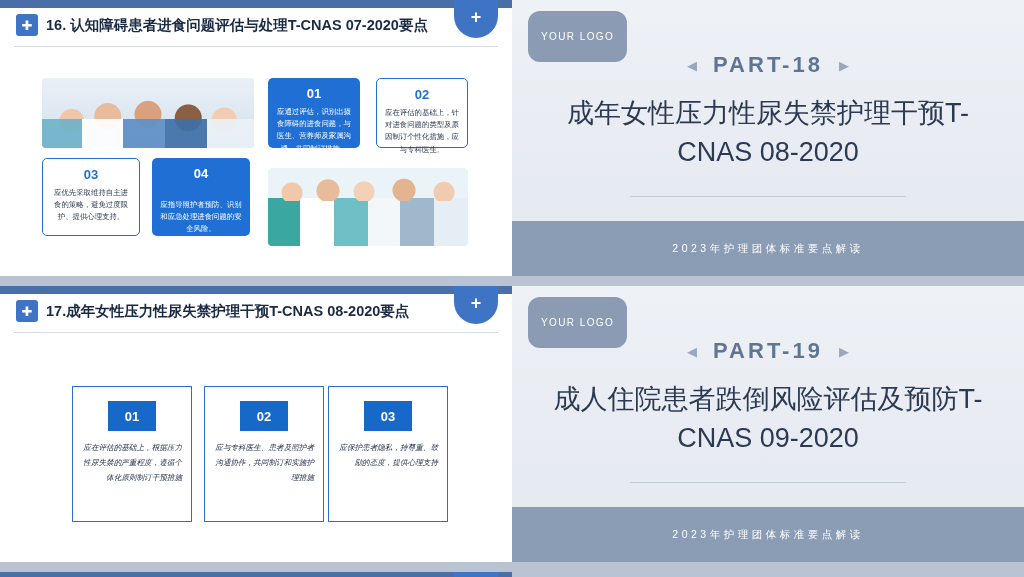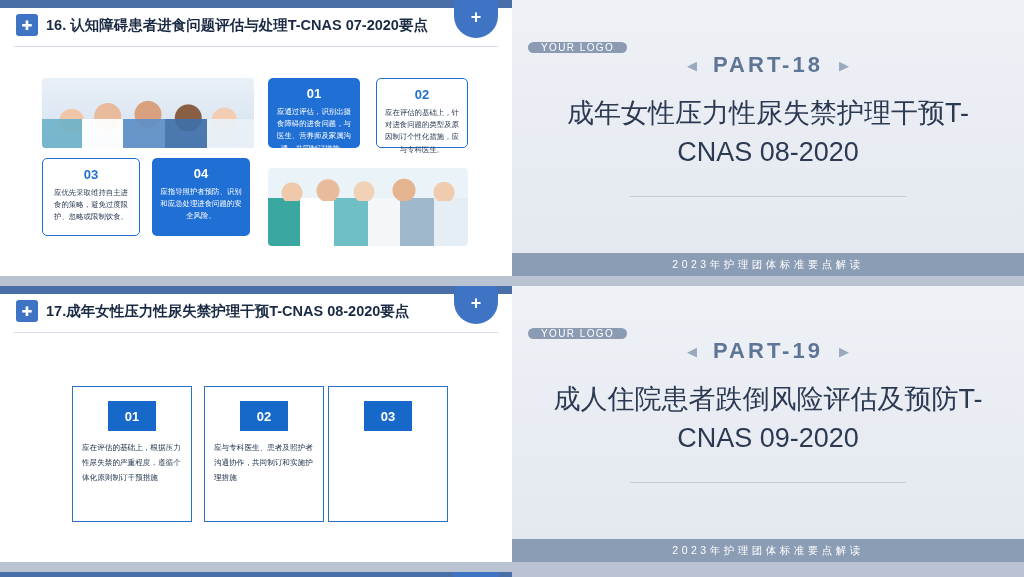--- a/index.html
+++ b/index.html
@@ -118,57 +118,57 @@
     border: 1.5px solid #2e6fc7; background: #ffffff;
   }
   .bbox .capnum {
     width: 48px; height: 30px; background: #1668c9; color: #fff;
     font-size: 13px; font-weight: bold;
     display: flex; align-items: center; justify-content: center;
     margin: 14px auto 10px;
   }
   .bbox .btext {
     font-size: 7.6px; line-height: 1.95; color: #24354e;
-    text-align: left; padding: 0 9px;
+    text-align: right; padding: 0 9px; font-style: italic;
   }
 
   
   .slide-right {
     position: absolute; left: 512px; width: 512px;
     background: linear-gradient(180deg, #eef1f6 0%, #e3e8ef 100%);
     overflow: hidden;
   }
   #slide-r1 { top: 0; height: 276px; }
   #slide-r2 { top: 286px; height: 276px; }
 
   .logo-pill {
     position: absolute; top: 11px; left: 16px;
-    padding: 0 13px; border-radius: 12px;
+    padding: 20px 13px; border-radius: 12px;
     background: #8b9bb4; color: #ffffff;
-    font-size: 10px; letter-spacing: 1.4px; margin-top: 31px;
+    font-size: 10px; letter-spacing: 1.4px;
   }
   .part-row {
     position: absolute; top: 52px; left: 0; right: 0;
     display: flex; align-items: center; justify-content: center; gap: 16px;
   }
   .arrow { color: #9aa8bd; font-size: 13px; }
   .part-label {
     font-size: 22px; letter-spacing: 3px; color: #5f7595; font-weight: bold;
   }
   .r-title {
     position: absolute; left: 40px; right: 40px; top: 94px;
     text-align: center; font-size: 27px; line-height: 1.45;
     color: #2b3a52;
   }
   .r-divider {
     position: absolute; left: 118px; right: 118px; top: 196px;
     height: 1px; background: #c3ccda;
   }
   .r-footer {
-    position: absolute; left: 0; right: 0; bottom: 0; height: 23px;
+    position: absolute; left: 0; right: 0; bottom: 0; height: 55px;
     background: #8b9cb5; color: #ffffff;
     display: flex; align-items: center; justify-content: center;
     font-size: 10.5px; letter-spacing: 3.5px;
   }
 </style>
 </head>
 <body>
 
 <div class="stage">
 
@@ -188,23 +188,23 @@
     <div class="ncard solid" style="left:268px; top:78px; width:92px; height:70px;">
       <div class="num">01</div>
       <div class="body">应通过评估，识别出摄食障碍的进食问题，与医生、营养师及家属沟通，共同制订措施。</div>
     </div>
     <div class="ncard outline" style="left:376px; top:78px; width:92px; height:70px;">
       <div class="num">02</div>
       <div class="body">应在评估的基础上，针对进食问题的类型及原因制订个性化措施，应与专科医生。</div>
     </div>
     <div class="ncard outline" style="left:42px; top:158px; width:98px; height:78px;">
       <div class="num">03</div>
-      <div class="body">应优先采取维持自主进食的策略，避免过度限护、忽略或限制饮食。</div>
-    </div>
-    <div class="ncard solid" style="left:152px; top:158px; width:98px; height:78px;">
+      <div class="body">应优先采取维持自主进食的策略，避免过度限护、提供心理支持。</div>
+    </div>
+    <div class="ncard solid" style="left:152px; top:158px; width:98px; height:78px;gap:13px;">
       <div class="num">04</div>
       <div class="body">应指导照护者预防、识别和应急处理进食问题的安全风险。</div>
     </div>
   </div>
 
   <div class="slide-left" id="slide-b">
     <div class="left-topbar"></div>
     <div class="corner-tab">+</div>
 
     <div class="title-row">
@@ -217,20 +217,21 @@
   <div class="bbox" style="left:72px;">
     <div class="capnum">01</div>
     <div class="btext">应在评估的基础上，根据压力性尿失禁的严重程度，遵循个体化原则制订干预措施</div>
   </div>
   <div class="bbox" style="left:204px;">
     <div class="capnum">02</div>
     <div class="btext">应与专科医生、患者及照护者沟通协作，共同制订和实施护理措施</div>
   </div>
   <div class="bbox" style="left:328px;">
     <div class="capnum">03</div>
+    <div class="btext">应保护患者隐私，持尊重、鼓励的态度，提供心理支持</div>
   </div>
 
   <div class="slide-left" id="slide-c">
     <div class="left-topbar"></div>
     <div class="corner-tab">+</div>
   </div>
 
   <div class="slide-right" id="slide-r1">
     <div class="logo-pill">YOUR LOGO</div>
     <div class="part-row">

